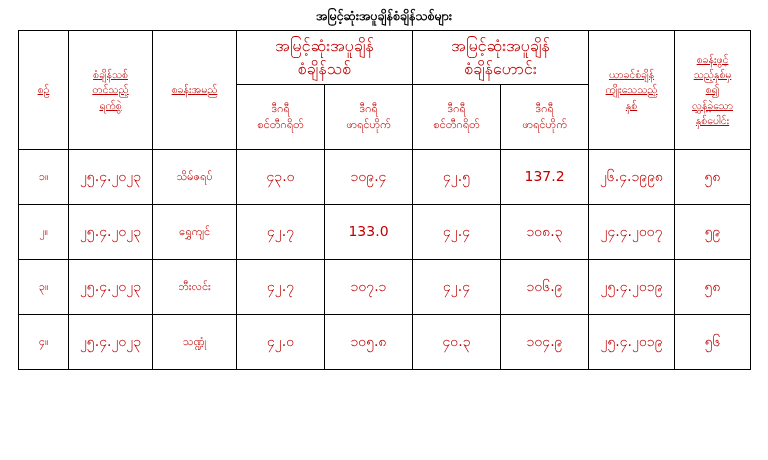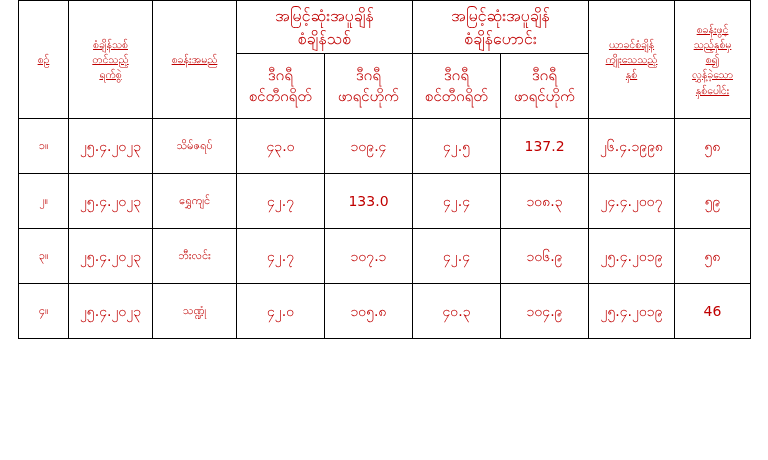--- a/index.html
+++ b/index.html
@@ -43,21 +43,21 @@
     padding: 3px 2px;
     font-weight: normal;
     line-height: 1.45;
   }
   .hdr-tall {
     font-size: 10.5px;
     color: #c00000;
     text-decoration: underline;
   }
   .hdr-sub {
-    font-size: 15px;
+    font-size: 11px;
     color: #c00000;
     height: 58px;
   }
   .group-head {
     font-size: 16px;
     color: #c00000;
     height: 44px;
   }
   
   .cell {
@@ -84,20 +84,21 @@
   col.c-oldyear{ width: 86px; }
   col.c-gap    { width: 76px; }
 
   .two-line { display: block; }
 </style>
 </head>
 <body>
 
 <div class="page">
 
+  <div class="doc-title">အမြင့်ဆုံးအပူချိန်စံချိန်သစ်များ</div>
 
   <div class="table-wrap">
     <table class="records">
       <colgroup>
         <col class="c-sn">
         <col class="c-date">
         <col class="c-name">
         <col class="c-new-in">
         <col class="c-new-out">
         <col class="c-old-in">
@@ -190,19 +191,19 @@
         </tr>
         <tr>
           <td class="cell cell-sn">၄။</td>
           <td class="cell">၂၅.၄.၂၀၂၃</td>
           <td class="cell cell-name">သဏ္ဍုံ</td>
           <td class="cell">၄၂.၀</td>
           <td class="cell">၁၀၅.၈</td>
           <td class="cell">၄၀.၃</td>
           <td class="cell">၁၀၄.၉</td>
           <td class="cell">၂၅.၄.၂၀၁၉</td>
-          <td class="cell">46</td>
+          <td class="cell">၅၆</td>
         </tr>
       </tbody>
     </table>
   </div>
 
 </div>
 
 </body></html>

